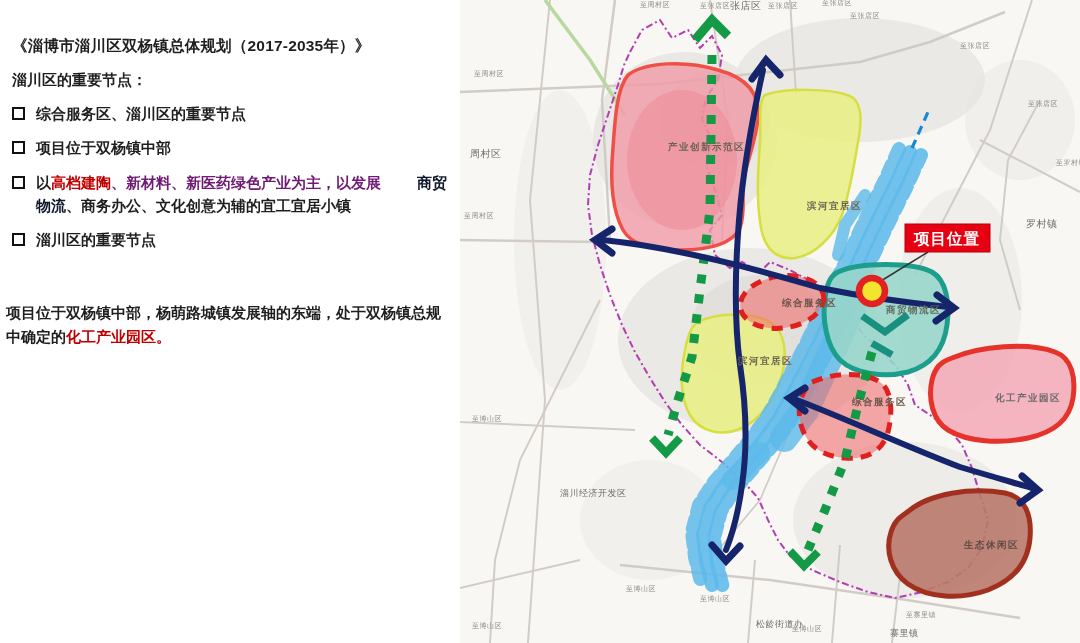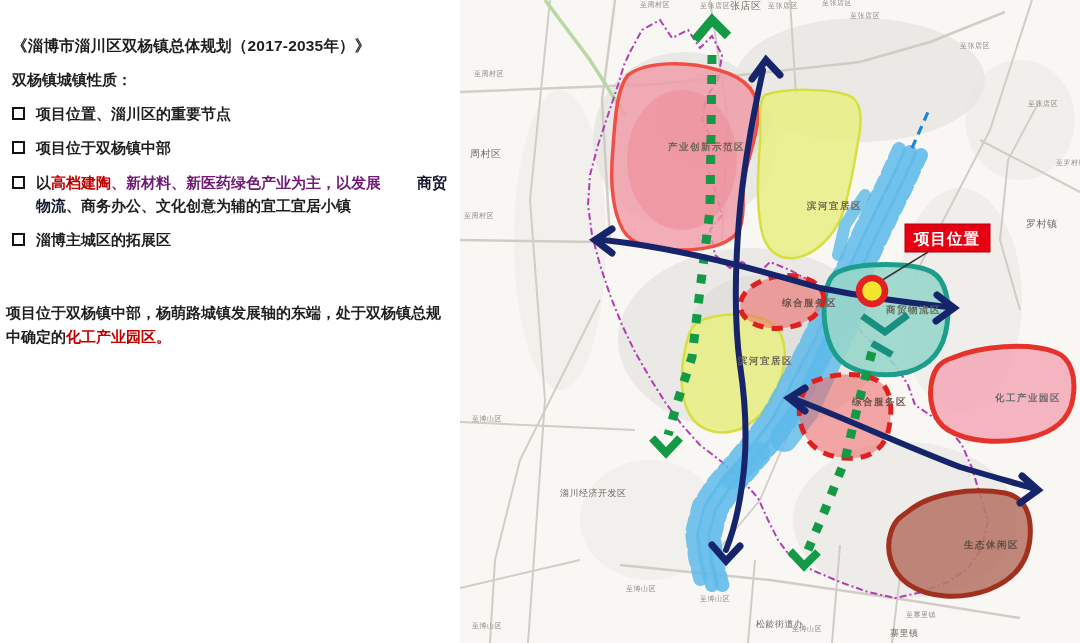--- a/index.html
+++ b/index.html
@@ -18,37 +18,37 @@
   #map-wrap{position:absolute;left:460px;top:0;width:620px;height:643px;background:#f8f7f4;}
   svg text{font-family:"Liberation Sans","DejaVu Sans",sans-serif;}
 </style>
 </head>
 <body>
 
 <div id="stage">
 
   <div id="left-panel">
     <div class="lp-title">《淄博市淄川区双杨镇总体规划（2017-2035年）》</div>
-    <div class="lp-subtitle">双杨镇城镇性质：</div>
+    <div class="lp-subtitle">淄川区的重要节点：</div>
     <div class="bullet-list" id="bullet-list">
         <div class="bullet-row">
           <span class="bullet-sq"></span>
-          <div class="bullet-text"><span style="color: rgb(31, 31, 31);">项目位置、淄川区的重要节点</span></div>
+          <div class="bullet-text"><span style="color: rgb(31, 31, 31);">综合服务区、淄川区的重要节点</span></div>
         </div>
         <div class="bullet-row">
           <span class="bullet-sq"></span>
           <div class="bullet-text"><span style="color: rgb(31, 31, 31);">项目位于双杨镇中部</span></div>
         </div>
         <div class="bullet-row">
           <span class="bullet-sq"></span>
           <div class="bullet-text"><span style="color: rgb(31, 31, 31);">以</span><span style="color: rgb(192, 0, 0); margin-top: 8px;">高档建陶</span><span style="color: #701a75;">、新材料、新医药绿色产业为主，以发展</span><span style="color: #0f172a; margin-left: 36px;">商贸物流</span><span style="color: rgb(31, 31, 31);">、商务办公、文化创意为辅的宜工宜居小镇</span></div>
         </div>
         <div class="bullet-row">
           <span class="bullet-sq"></span>
-          <div class="bullet-text"><span style="color: rgb(31, 31, 31);">淄博主城区的拓展区</span></div>
+          <div class="bullet-text"><span style="color: rgb(31, 31, 31);">淄川区的重要节点</span></div>
         </div>
       </div>
     <div class="lp-paragraph" id="lp-paragraph"><span style="color: rgb(31, 31, 31);">项目位于双杨镇中部，杨萌路城镇发展轴的东端，处于双杨镇总规中确定的</span><span style="color: rgb(192, 0, 0);">化工产业园区。</span></div>
   </div>
 
   <div id="map-wrap">
     <svg width="620" height="643" viewBox="0 0 620 643">
 
       <g fill="#e6e5e1">
         <ellipse cx="225" cy="140" rx="92" ry="88" opacity="0.85"></ellipse>

